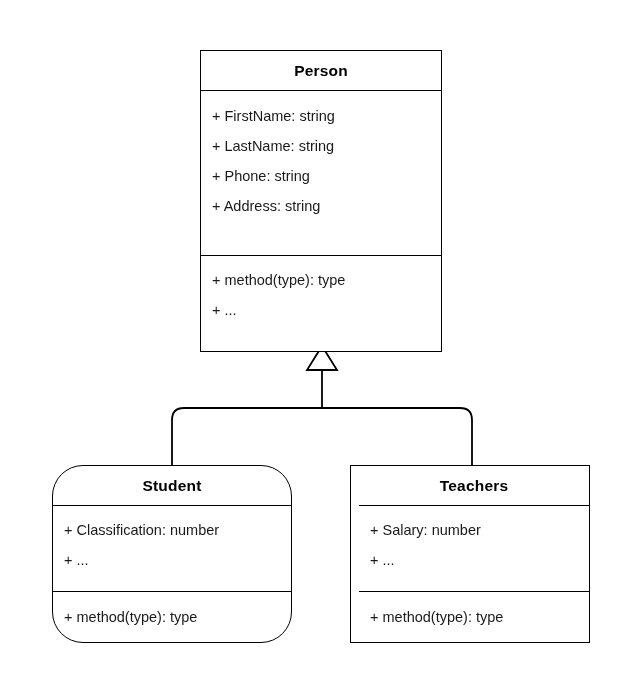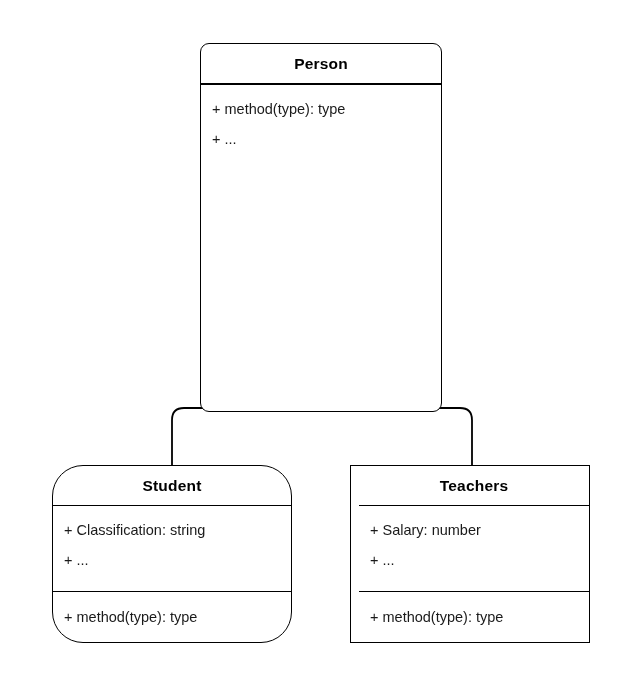--- a/index.html
+++ b/index.html
@@ -74,24 +74,23 @@
     padding-left: 11px;
     font-size: 14.5px;
     color: #1a1a1a;
     white-space: nowrap;
     overflow: hidden;
   }
 
   
   #class-person {
     left: 200px;
-    top: 43px;
+    top: 50px;
     width: 242px;
-    height: 369px;
-    border-radius: 9px;
+    height: 302px;
   }
   #class-person .compartment-attributes { height: 164px; padding-top: 10px; }
   #class-person .compartment-methods { height: 93px; padding-top: 9px; }
 
   
   #class-student {
     left: 52px;
     top: 465px;
     width: 240px;
     height: 178px;
@@ -123,32 +122,38 @@
     <path d="M 322 408 L 184 408 Q 172 408 172 420 L 172 465" fill="none" stroke="#000000" stroke-width="1.8"></path>
 
     <path d="M 322 408 L 460 408 Q 472 408 472 420 L 472 465" fill="none" stroke="#000000" stroke-width="1.8"></path>
 
     <path d="M 322 346 L 337 370 L 307 370 Z" fill="#ffffff" stroke="#000000" stroke-width="1.8" stroke-linejoin="miter"></path>
   </svg>
 
   <div class="uml-class" id="class-person">
     <div class="class-title">Person</div>
 
+    <div class="compartment compartment-attributes">
+      <div class="member-row">+ FirstName: string</div>
+      <div class="member-row">+ LastName: string</div>
+      <div class="member-row">+ Phone: string</div>
+      <div class="member-row">+ Address: string</div>
+    </div>
 
     <div class="compartment compartment-methods divided">
       <div class="member-row">+ method(type): type</div>
       <div class="member-row">+ ...</div>
     </div>
   </div>
 
   <div class="uml-class" id="class-student">
     <div class="class-title">Student</div>
 
     <div class="compartment compartment-attributes">
-      <div class="member-row">+ Classification: string</div>
+      <div class="member-row">+ Classification: number</div>
       <div class="member-row">+ ...</div>
     </div>
 
     <div class="compartment compartment-methods divided">
       <div class="member-row">+ method(type): type</div>
     </div>
   </div>
 
   <div class="uml-class" id="class-teachers">
     <div class="class-title">Teachers</div>

